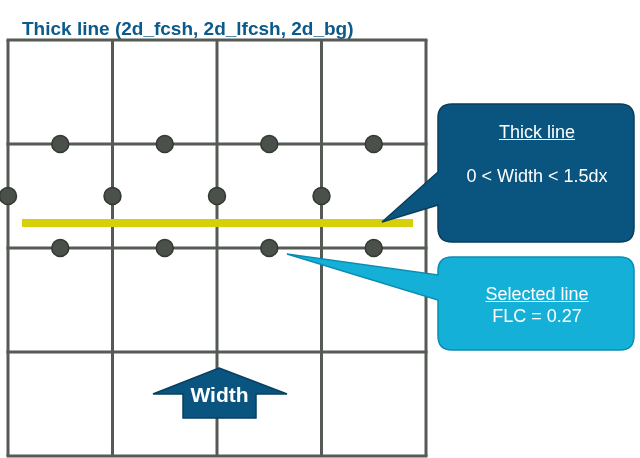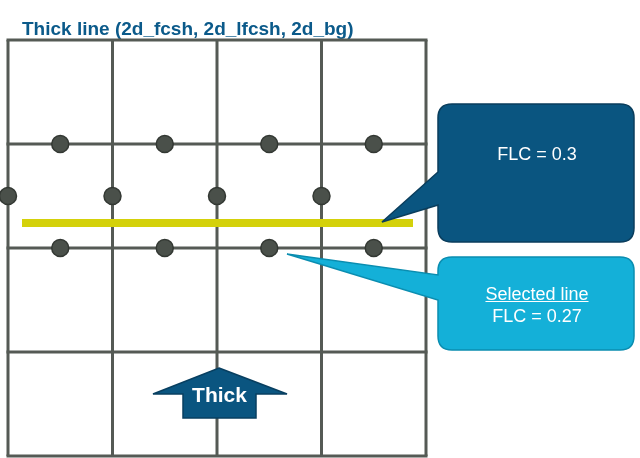--- a/index.html
+++ b/index.html
@@ -46,22 +46,23 @@
     </g>
 
   <path id="callout-dark" d="M 452 104 L 620 104 Q 634 104 634 118 L 634 228 Q 634 242 620 242 L 452 242 Q 438 242 438 228 L 438 205 L 382 222 L 438 172 L 438 118 Q 438 104 452 104 Z" stroke="#0a3d5c" stroke-width="1.5" fill="#0a5580"></path>
 
   <path id="callout-light" d="M 452 257 L 620 257 Q 634 257 634 271 L 634 336 Q 634 350 620 350 L 452 350 Q 438 350 438 336 L 438 300 L 287 254 L 438 275 L 438 271 Q 438 257 452 257 Z" stroke="#0a8db0" stroke-width="1.5" fill="#14b0d8"></path>
 
   <path id="flow-arrow" d="M 219 368 L 287 394 L 256 394 L 256 418 L 183 418 L 183 394 L 153 394 Z" stroke="#083f60" stroke-width="1.5" fill="#0a5580"></path>
 </svg>
 
 <div class="callout-text" style="left:440px; top:121px; width:194px;">
+  <div class="hd">Thick line</div>
   <div style="height:22px;"></div>
-  <div>FLC = 0.3</div>
+  <div>0 &lt; Width &lt; 1.5dx</div>
 </div>
 
 <div class="callout-text" style="left:440px; top:283px; width:194px;">
   <div class="hd">Selected line</div>
   <div>FLC = 0.27</div>
 </div>
 
-<div class="flow-label" style="left:183px; top:383px; width:73px;">Thick</div>
+<div class="flow-label" style="left:183px; top:383px; width:73px;">Width</div>
 
 </body></html>

